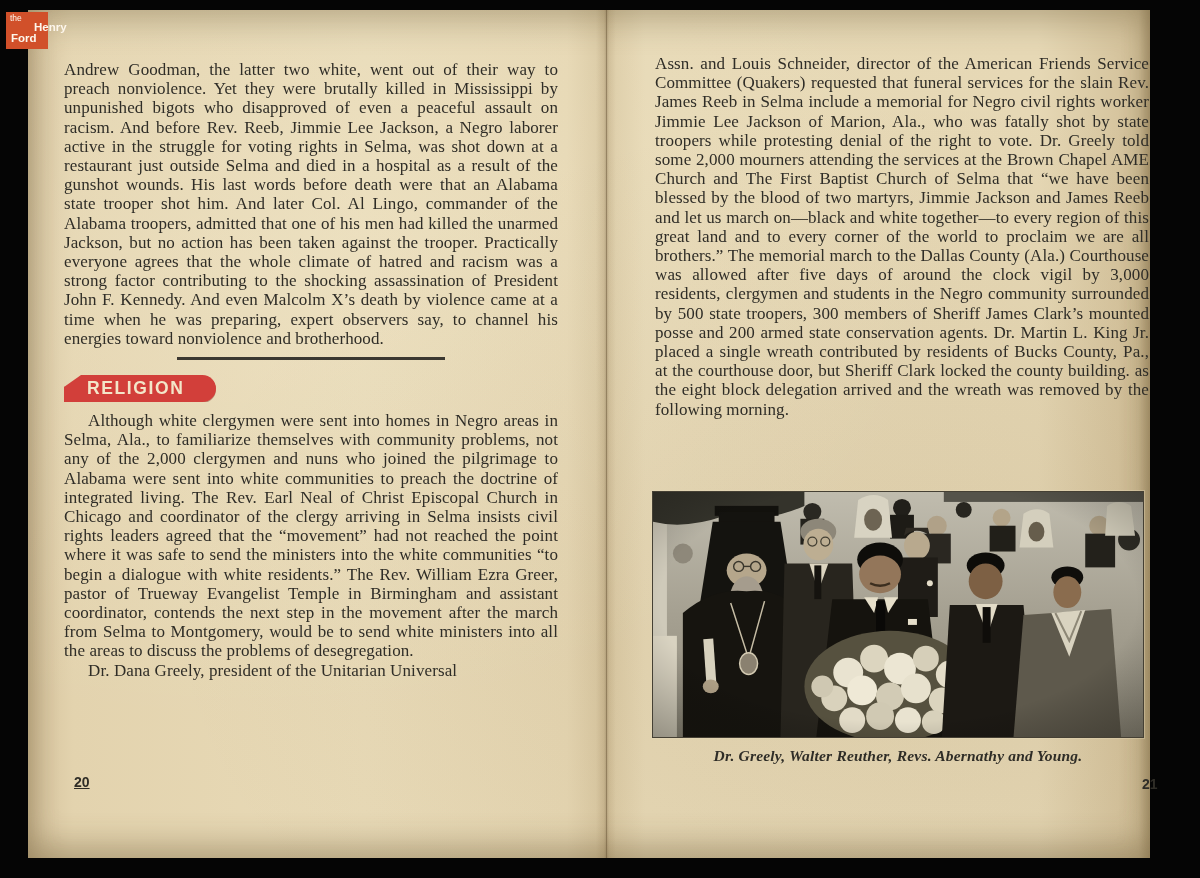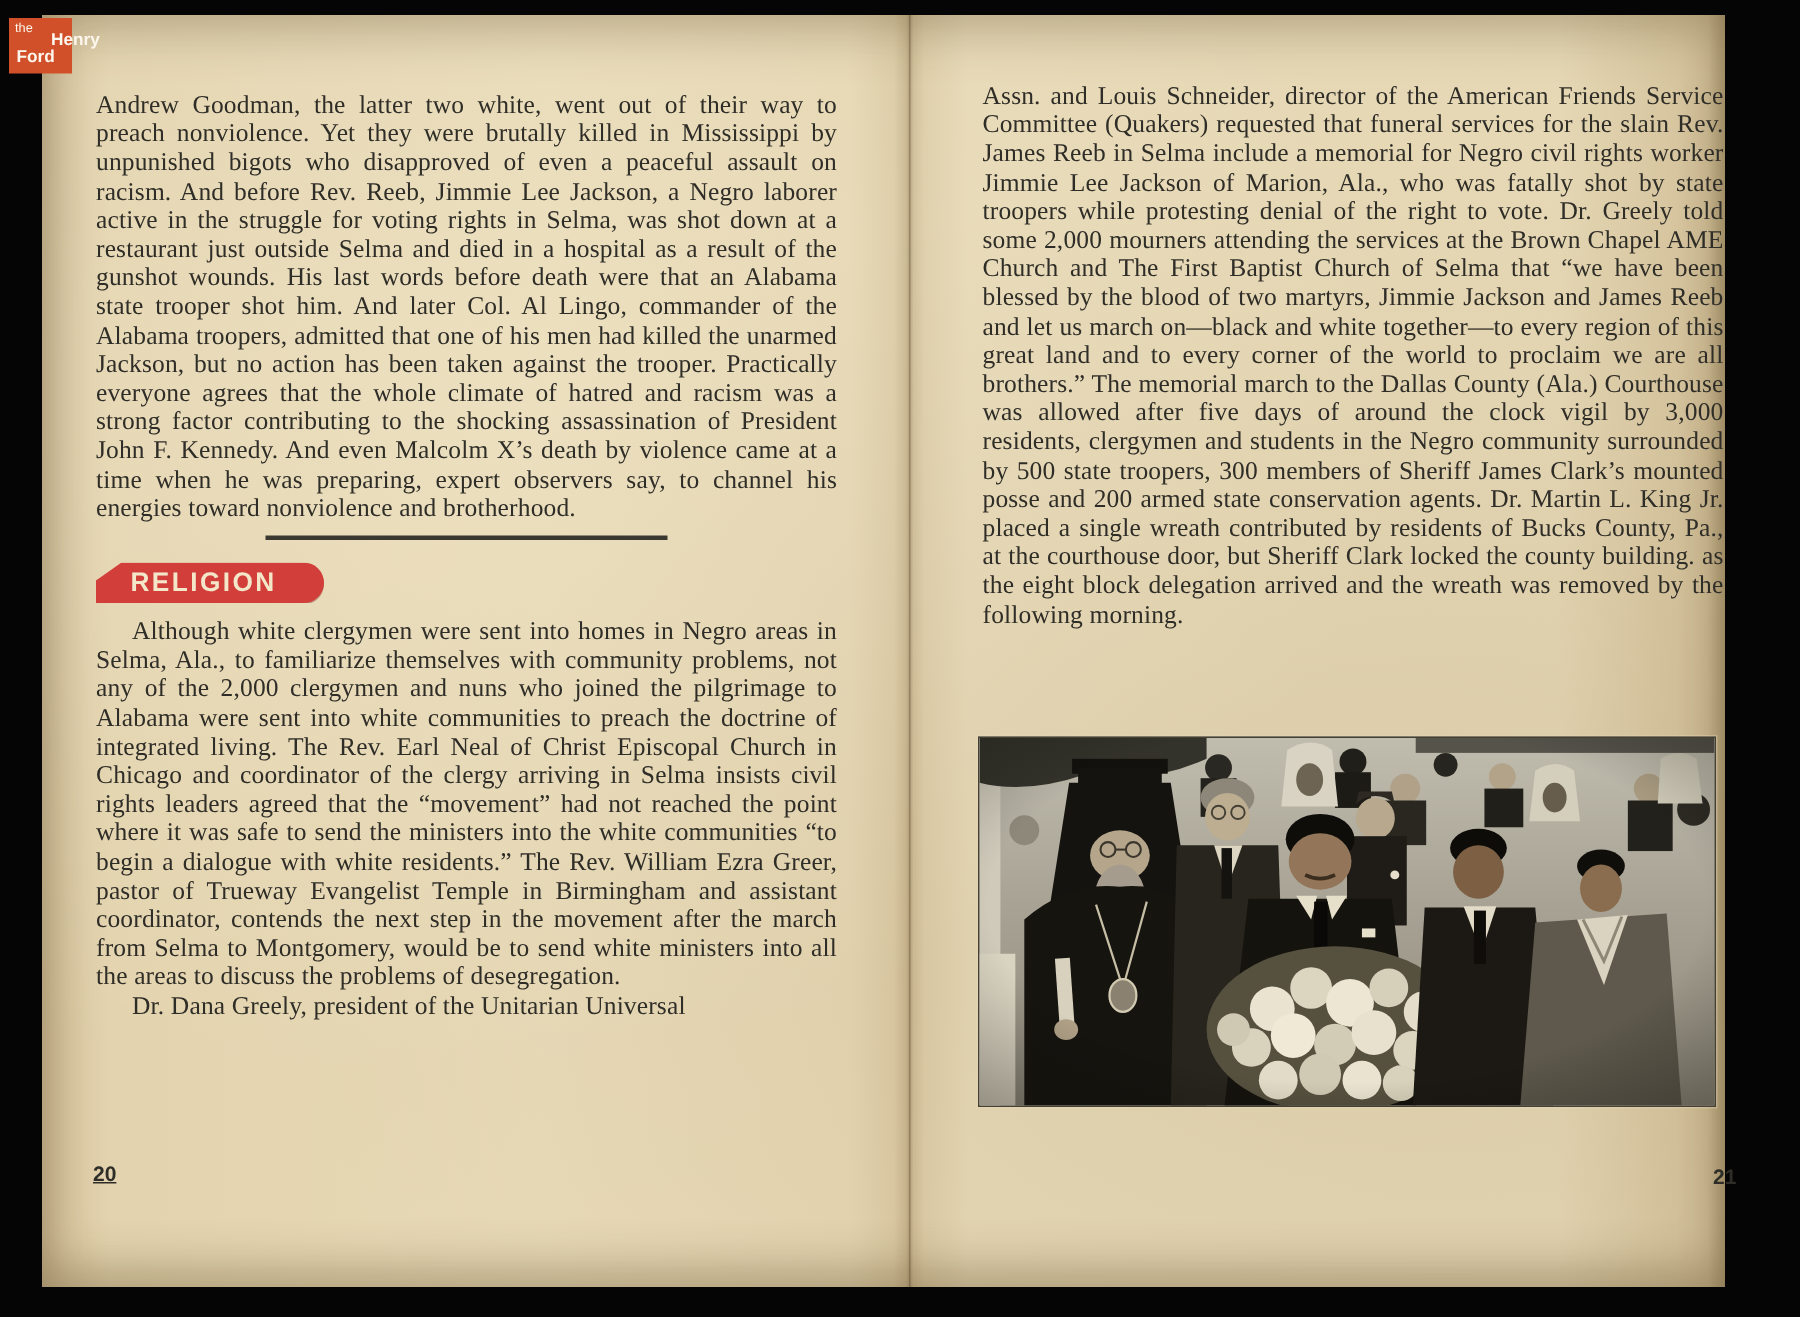--- a/index.html
+++ b/index.html
@@ -41,21 +41,21 @@
   .banner span{
     display:block;font-family:"Liberation Sans",sans-serif;font-weight:700;
     font-size:17.5px;line-height:27px;color:#f3e6c9;letter-spacing:1.6px;
     padding-left:23px;transform:scaleY(1.02);
   }
   .article-title{
     font-weight:700;font-size:19px;line-height:22px;margin:2px 0 5px;
     letter-spacing:.2px;text-align:left;color:#2c2a24;
   }
   .pagenum{position:absolute;font-weight:700;font-size:14px;color:#2f2d27;font-family:"Liberation Sans",sans-serif;}
-  .pagenum-left{left:34px;top:764px;text-decoration:underline;}
+  .pagenum-left{left:46px;top:764px;text-decoration:underline;}
   .pagenum-right{left:1092px;top:766px;margin-left:22px;}
   .photo{
     position:absolute;left:624px;top:481px;width:492px;height:247px;
     border:1px solid #454034;box-sizing:border-box;background:#9b968a;
     box-shadow:0 0 0 1px rgba(230,218,185,.35);
   }
   .photo svg{display:block;width:100%;height:100%;}
   .caption{
     position:absolute;left:624px;top:736px;width:492px;text-align:center;
     font-style:italic;font-weight:700;font-size:15.5px;line-height:19.5px;
@@ -214,16 +214,17 @@
         <ellipse cx="416" cy="101" rx="14" ry="16" fill="#8a6c4e"></ellipse>
         <path d="M372,124 L460,118 L470,247 L362,247 Z" fill="#5e594c"></path>
         <polygon points="400,122 434,119 418,166" fill="#d9d3c0"></polygon>
         <path d="M404,122 L418,150 L430,120" fill="none" stroke="#8d8776" stroke-width="2"></path>
       </g>
       <rect width="492" height="247" fill="url(#vig)"></rect>
     </svg>
   </div>
 
   <div class="caption">
+    <div>Dr. Greely, Walter Reuther, Revs. Abernathy and Young.</div>
   </div>
 
   <div class="pagenum pagenum-right">21</div>
 </div>
 
 </body></html>

